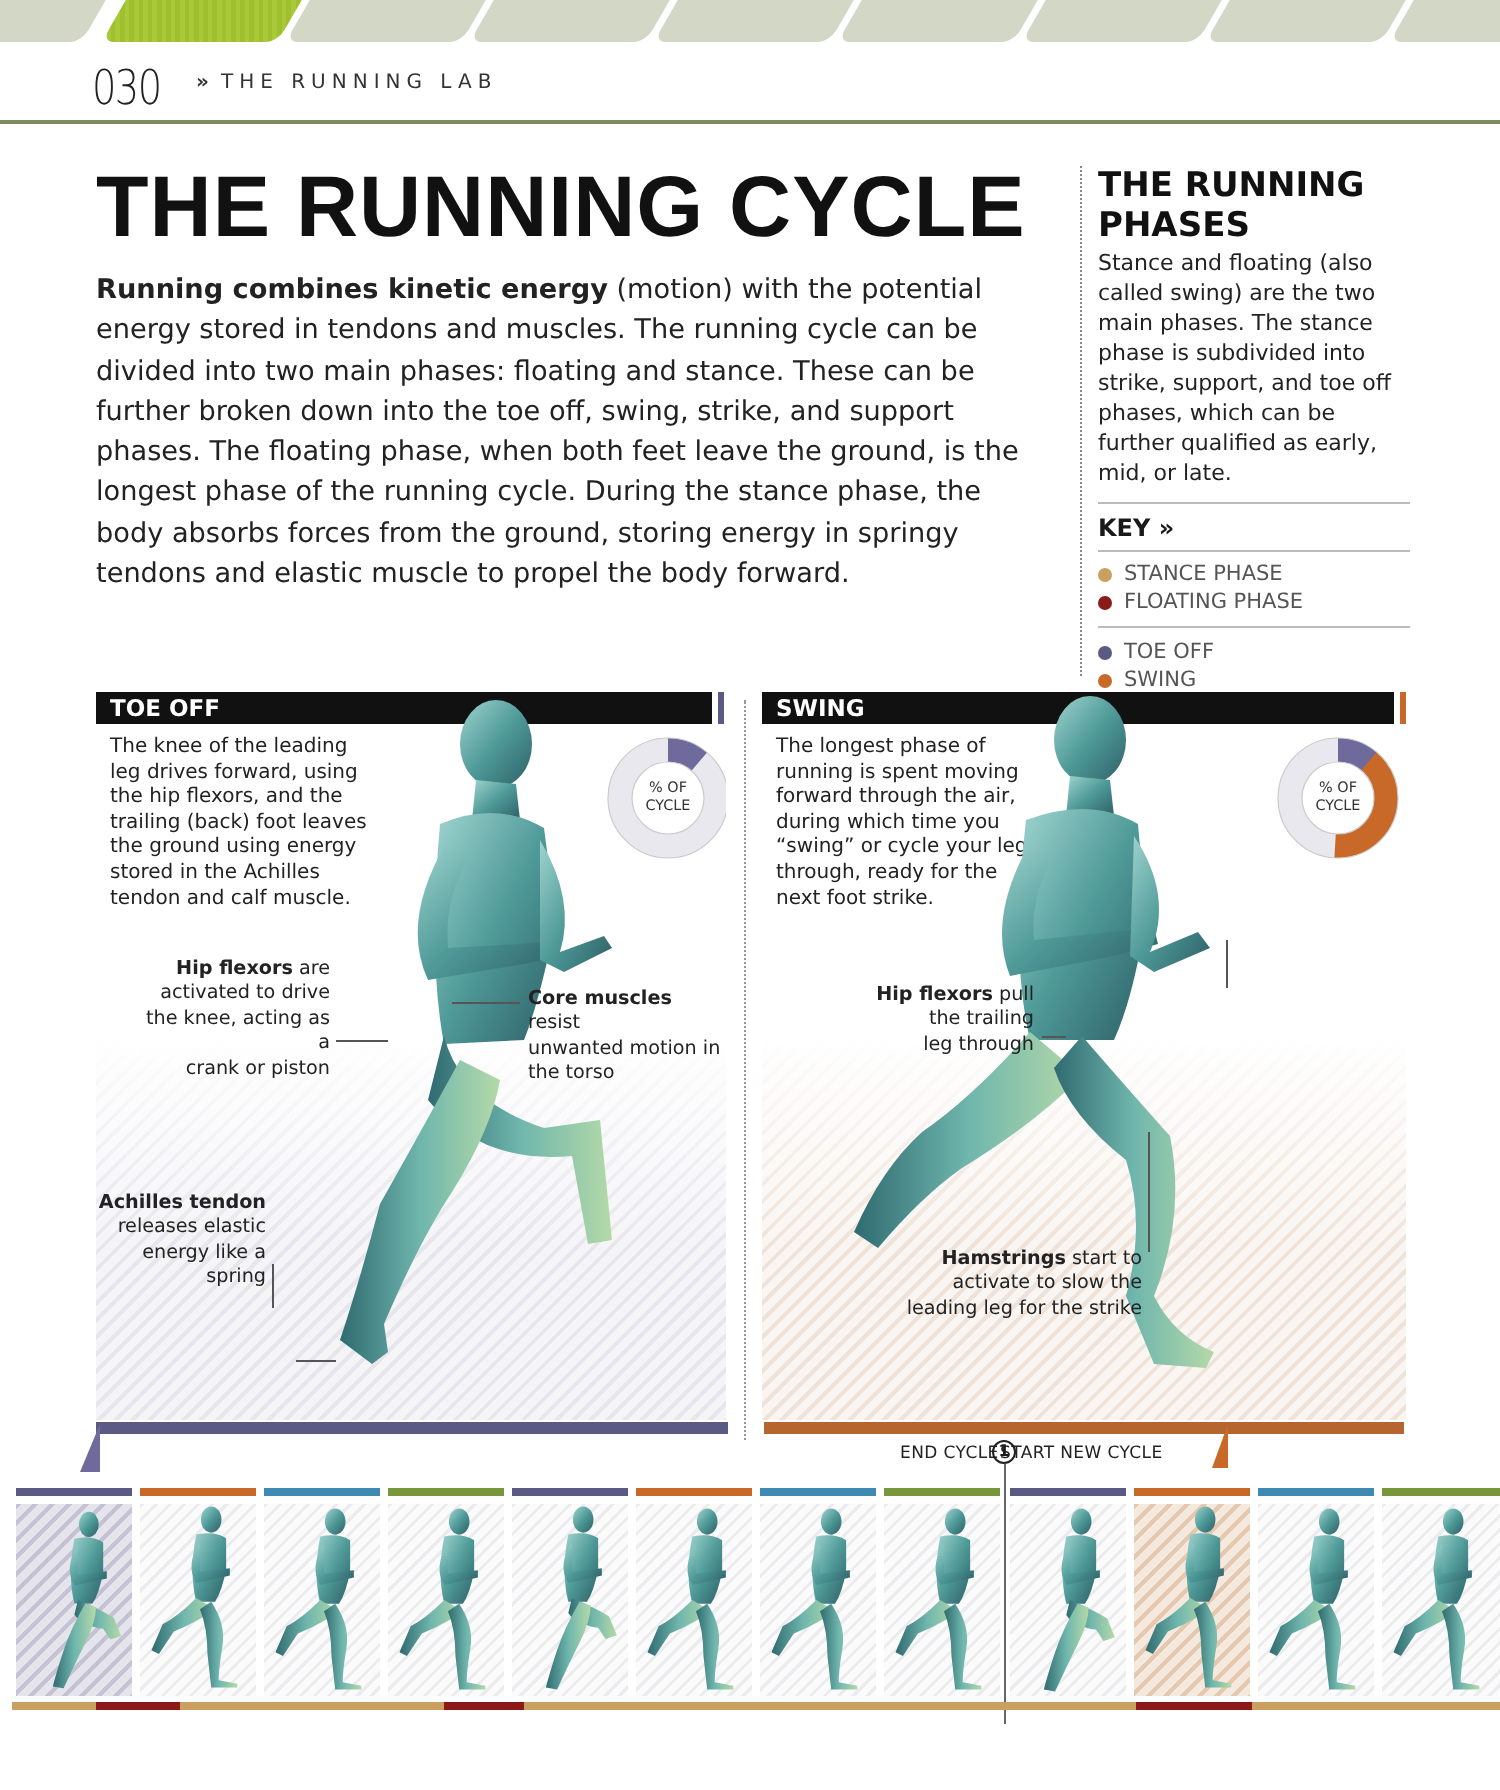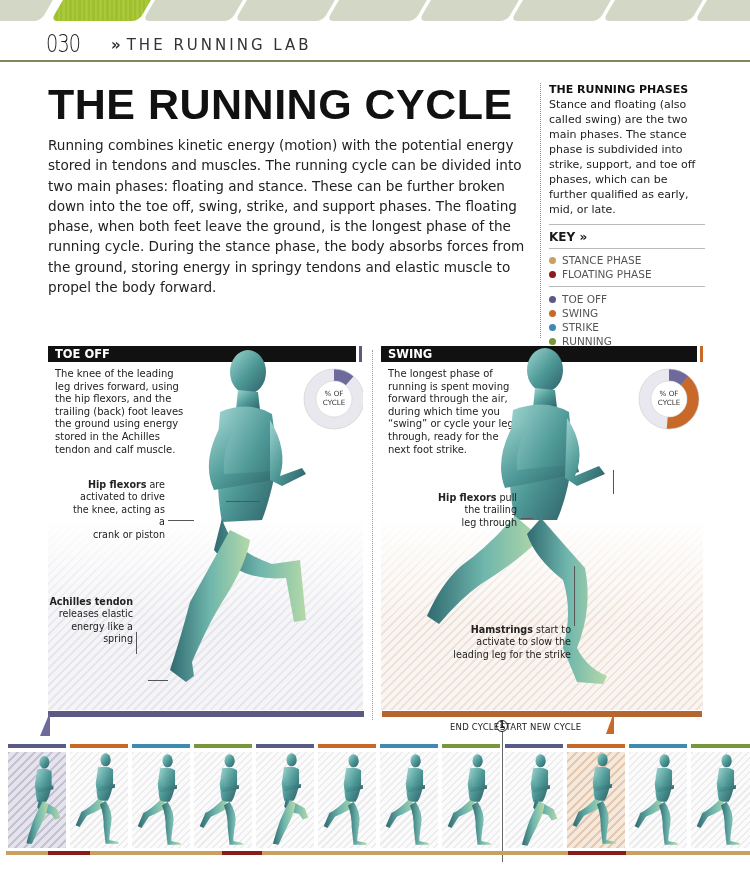--- a/index.html
+++ b/index.html
@@ -6,32 +6,32 @@
   html, body { width: 750px; height: 895px; background: #ffffff; overflow: hidden; }
   body { font-family: "DejaVu Sans", "Liberation Sans", sans-serif; color: #1a1a1a; position: relative; }
 
   
   .tabs { position: absolute; top: 0; left: 0; width: 750px; height: 22px; overflow: hidden; }
   .tab { position: absolute; top: -4px; height: 25px; width: 88px; background: #d3d8c6; transform: skewX(-30deg); border-radius: 0 0 6px 6px; }
   .tab.active { background: repeating-linear-gradient(60deg, #9fbf2f 0 2px, #a9c83a 2px 4px); }
 
   
   .folio { position: absolute; left: 46px; top: 30px; font-family: "DejaVu Sans", sans-serif; font-weight: 200; font-size: 24px; letter-spacing: -1px; color: #222; transform: scaleX(0.8); transform-origin: left; }
-  .section { position: absolute; left: 111px; top: 36px; font-size: 15px; letter-spacing: 3px; color: #333; }
+  .section { position: absolute; left: 98px; top: 36px; font-size: 10px; letter-spacing: 3px; color: #333; }
   .section .chev { font-weight: bold; letter-spacing: 0; margin-right: 6px; }
   .rule { position: absolute; left: 0; top: 60px; width: 750px; height: 2px; background: #7d8a5c; }
 
   
   .title { position: absolute; left: 48px; top: 80px; font-family: "Liberation Sans", sans-serif; font-weight: bold; font-size: 43px; letter-spacing: 0.5px; color: #111; }
   .intro { position: absolute; left: 48px; top: 135px; width: 480px; font-size: 13.6px; line-height: 20.3px; color: #222; }
-  .intro b { font-weight: normal; text-align: center; }
+  .intro b { font-weight: bold; text-align: center; }
 
   
   .sidebar { position: absolute; left: 540px; top: 83px; width: 165px; border-left: 1px dotted #888; padding-left: 8px; height: 255px; }
-  .sb-title { font-weight: bold; font-size: 11px; color: #111; }
+  .sb-title { font-weight: bold; font-size: 17px; color: #111; }
   .sb-text { font-size: 11px; line-height: 15px; color: #222; margin-top: 1px; }
   .sb-hr { border-top: 1px solid #bbb; margin: 7px 0 5px 0; }
   .key { font-weight: bold; font-size: 12px; }
   .key-item { font-size: 10.5px; color: #555; line-height: 14px; display: flex; align-items: center; }
   .dot { width: 7px; height: 7px; border-radius: 50%; margin-right: 6px; display: inline-block; }
 
   
   .panel { position: absolute; top: 346px; height: 364px; overflow: hidden; }
   .panel-left { left: 48px; width: 315px; }
   .panel-right { left: 381px; width: 322px; }
@@ -202,20 +202,25 @@
     </div>
 
   <div class="callout r" style="left:20px;top:133px;width:97px">
     <div><b>Hip flexors</b><span> are</span></div>
     <div>activated to drive</div>
     <div>the knee, acting as a</div>
     <div>crank or piston</div>
   </div>
   <div class="leader" style="left:120px;top:174px;width:26px;height:1px"></div>
 
+  <div class="callout" style="left:216px;top:148px;width:100px">
+    <div><b>Core muscles</b><span> resist</span></div>
+    <div>unwanted motion in</div>
+    <div>the torso</div>
+  </div>
   <div class="leader" style="left:178px;top:155px;width:34px;height:1px"></div>
 
   <div class="callout r" style="left:0;top:250px;width:85px">
     <div><b>Achilles tendon</b></div>
     <div>releases elastic</div>
     <div>energy like a</div>
     <div>spring</div>
   </div>
   <div class="leader" style="left:88px;top:286px;width:1px;height:22px"></div>
 

